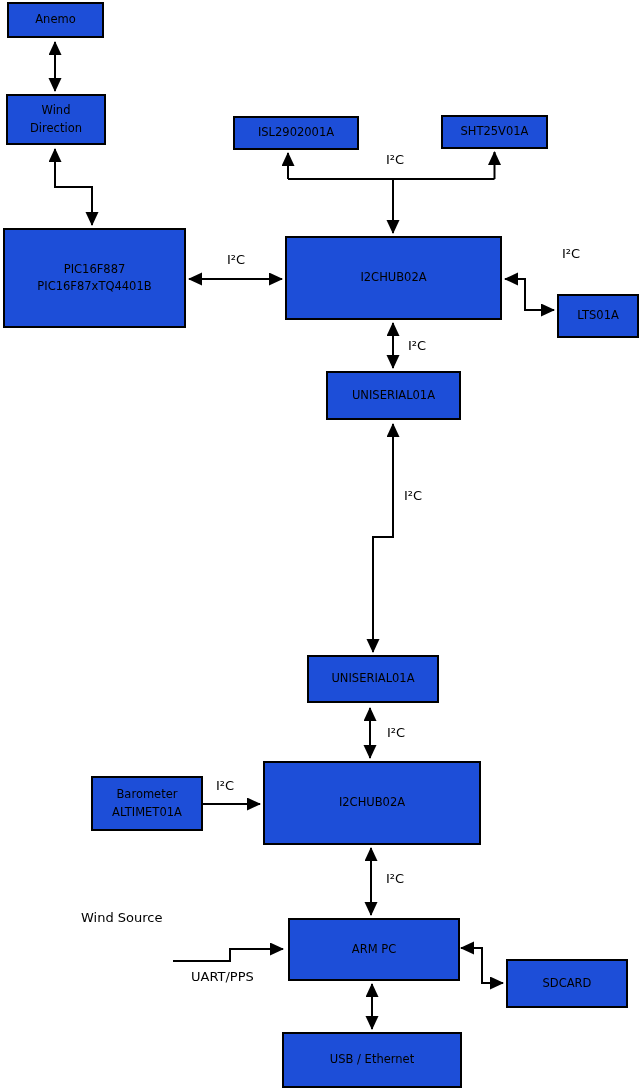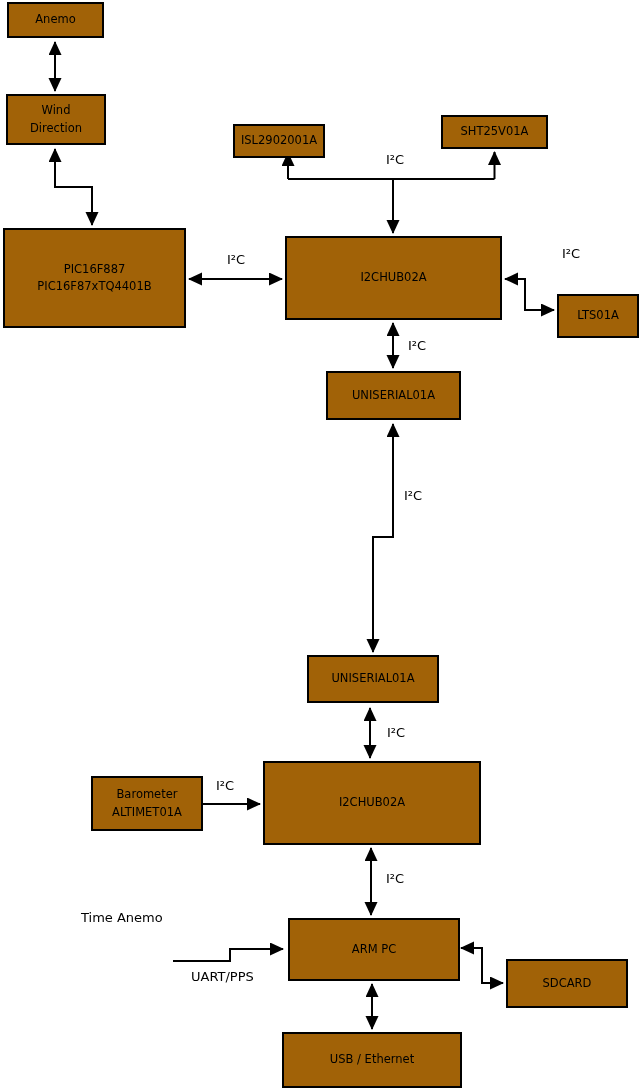--- a/index.html
+++ b/index.html
@@ -3,21 +3,21 @@
 <meta charset="utf-8">
 <style>
   html,body{margin:0;padding:0;background:#ffffff;}
   .canvas{
     position:relative;width:640px;height:1089px;background:#ffffff;
     font-family:"DejaVu Sans","Liberation Sans",sans-serif;color:#000;overflow:hidden;
   }
   .wires{position:absolute;left:0;top:0;width:640px;height:1089px;}
   .wire{stroke:#000000;stroke-width:2;fill:none;}
   .box{
-    position:absolute;box-sizing:border-box;border:2px solid #000000;background:#a16207;
+    position:absolute;box-sizing:border-box;border:2px solid #000000;background:#1d4ed8;
     display:flex;flex-direction:column;justify-content:center;align-items:center;
     text-align:center;font-size:11.5px;line-height:1.5;white-space:nowrap;
   }
   .lbl{position:absolute;font-size:13px;line-height:1.2;white-space:nowrap;}
 </style>
 </head>
 <body>
 
 <div class="canvas">
 
@@ -68,21 +68,21 @@
   <div class="box" style="left:6px;top:94px;width:100px;height:51px">
     <span>Wind</span>
     <span>Direction</span>
   </div>
 
   <div class="box" style="left:3px;top:228px;width:183px;height:100px">
     <span>PIC16F887</span>
     <span>PIC16F87xTQ4401B</span>
   </div>
 
-  <div class="box" style="left:233px;top:124px;width:92px;height:34px">
+  <div class="box" style="left:233px;top:116px;width:126px;height:34px">
     <span>ISL2902001A</span>
   </div>
 
   <div class="box" style="left:441px;top:115px;width:107px;height:34px">
     <span>SHT25V01A</span>
   </div>
 
   <div class="box" style="left:285px;top:236px;width:217px;height:84px">
     <span>I2CHUB02A</span>
   </div>
@@ -122,16 +122,16 @@
   </div>
 
   <div class="lbl" style="left:386px;top:152px">I²C</div>
   <div class="lbl" style="left:227px;top:252px">I²C</div>
   <div class="lbl" style="left:562px;top:246px">I²C</div>
   <div class="lbl" style="left:408px;top:338px">I²C</div>
   <div class="lbl" style="left:404px;top:488px">I²C</div>
   <div class="lbl" style="left:387px;top:725px">I²C</div>
   <div class="lbl" style="left:216px;top:778px">I²C</div>
   <div class="lbl" style="left:386px;top:871px">I²C</div>
-  <div class="lbl" style="left:81px;top:910px">Time Anemo</div>
+  <div class="lbl" style="left:81px;top:910px">Wind Source</div>
   <div class="lbl" style="left:191px;top:969px">UART/PPS</div>
 
 </div>
 
 </body></html>

